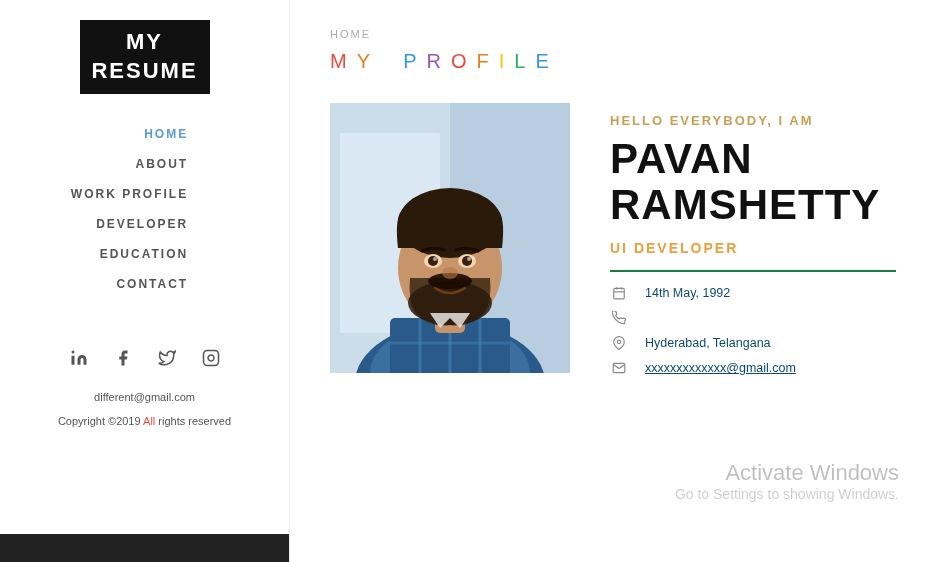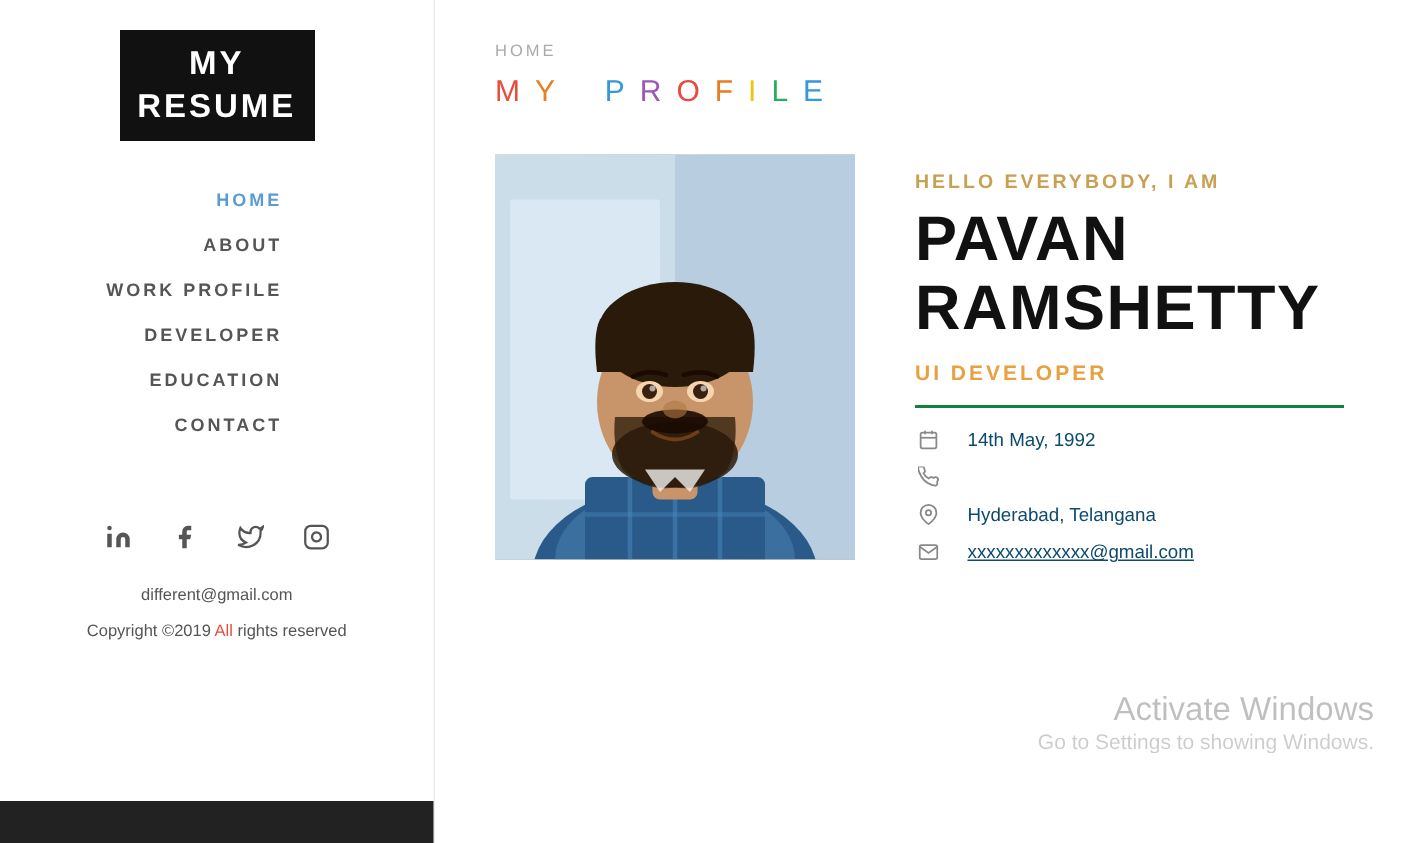--- a/index.html
+++ b/index.html
@@ -223,21 +223,21 @@
     .detail-icon {
       color: #888;
       font-size: 14px;
       width: 18px;
       text-align: center;
     }
 
     .activate-watermark {
       position: fixed;
       bottom: 60px;
-      right: 0;
+      right: 17px;
       width: 400px;
       pointer-events: none;
       z-index: 9999;
     }
 
     .activate-text {
       font-size: 22px;
       color: rgba(0,0,0,0.25);
       text-align: right;
       padding-right: 20px;

